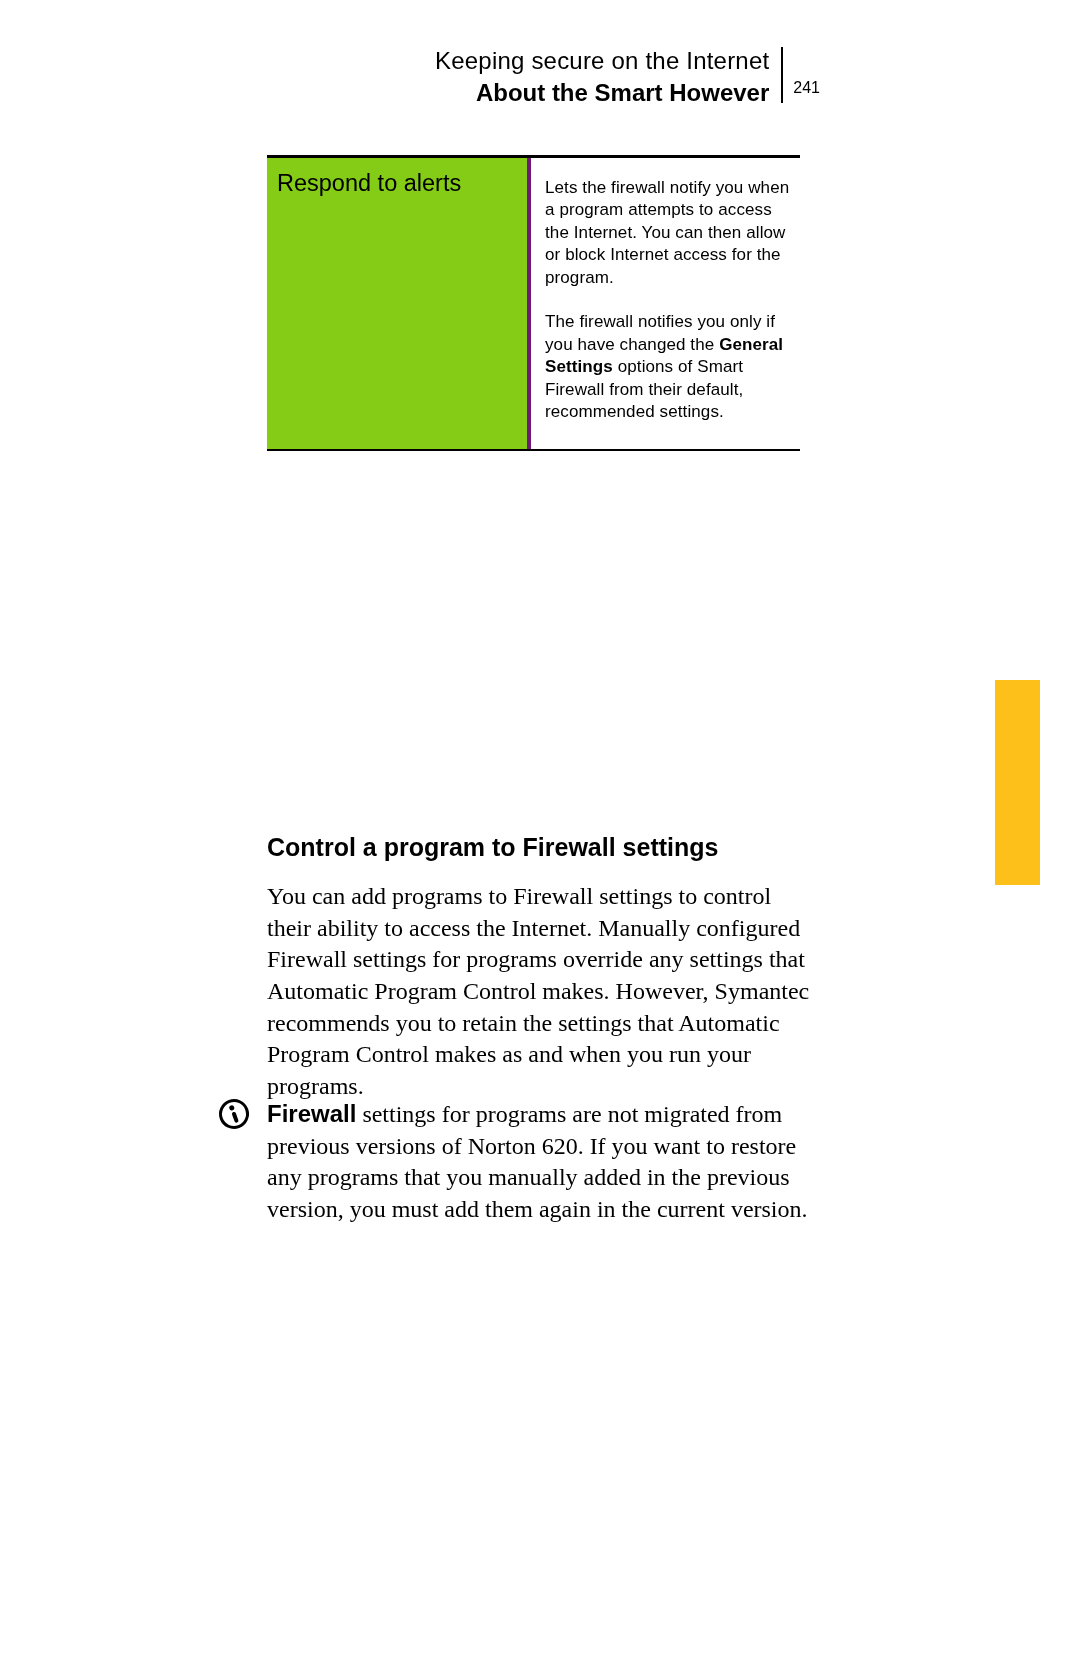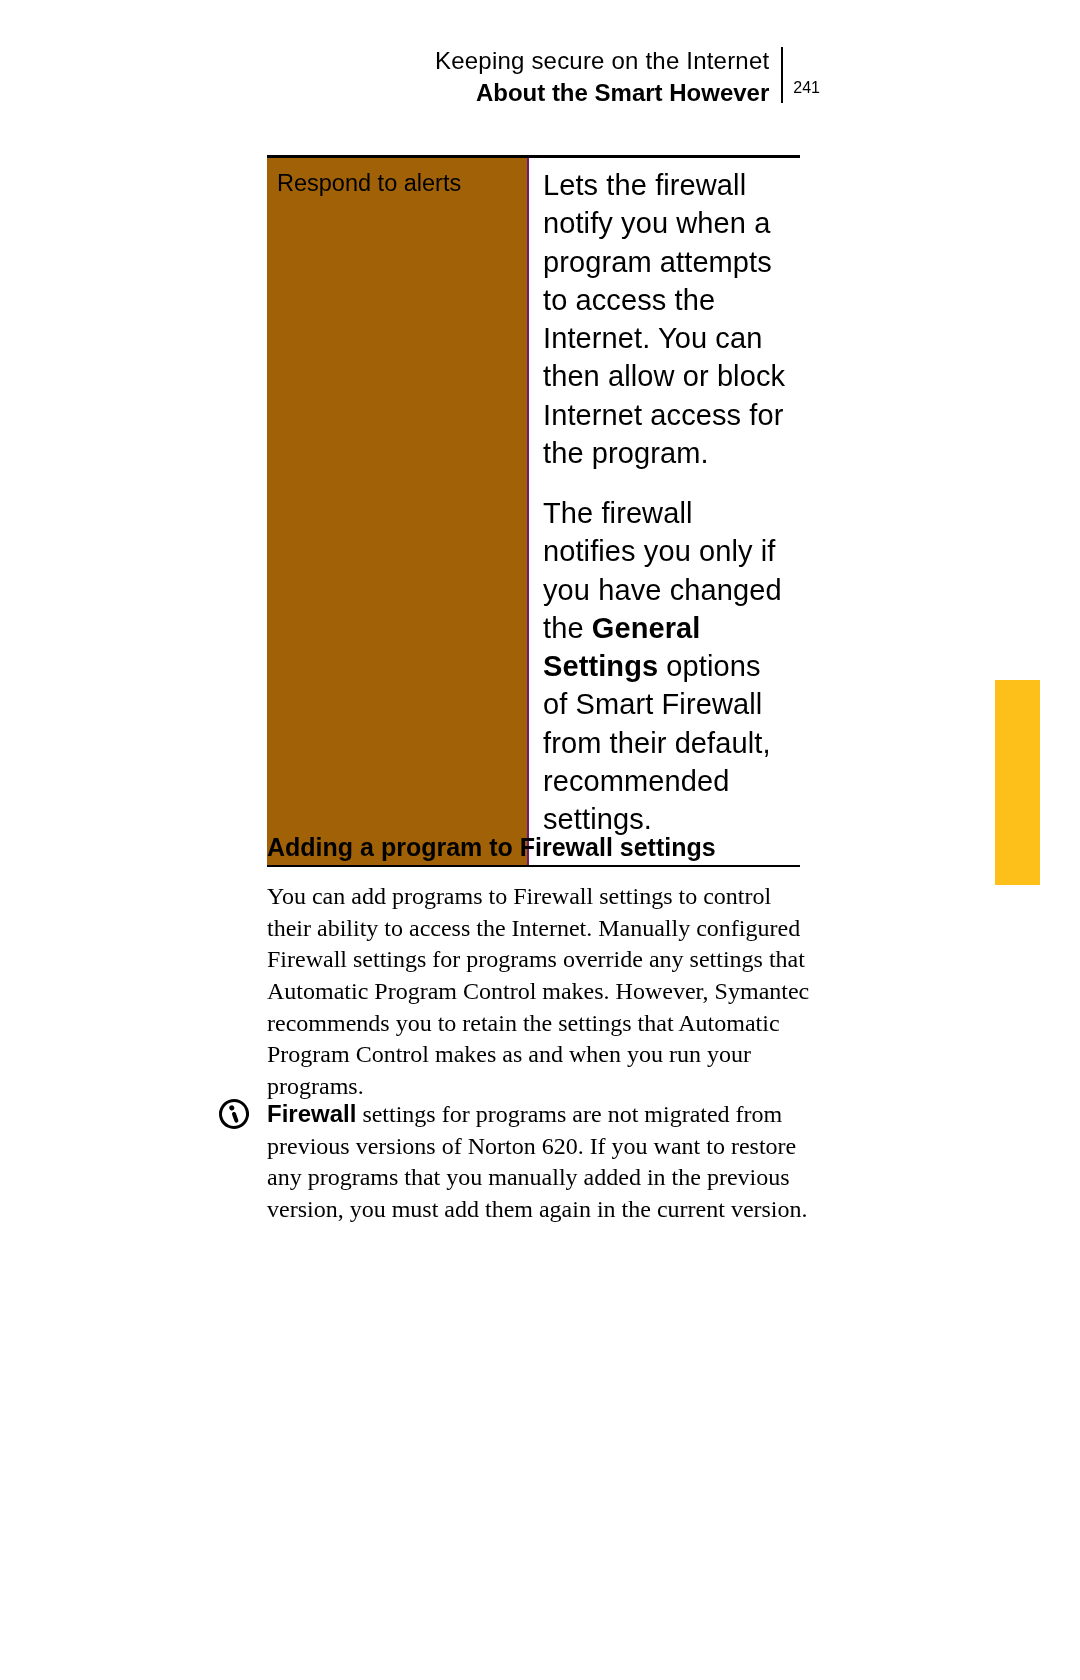--- a/index.html
+++ b/index.html
@@ -54,33 +54,33 @@
     position: absolute;
     top: 155px;
     left: 267px;
     width: 533px;
     border-top: 3px solid #000;
     border-bottom: 2px solid #000;
     display: flex;
   }
   .table-left {
     width: 260px;
-    background: #a16207;
+    background: #84cc16;
     box-sizing: border-box;
     padding: 12px 14px 12px 10px;
     font-size: 23.5px;
     font-weight: 400;
     color: #000;
   }
   .table-right {
     flex: 1;
-    border-left: 2px solid #701a75;
+    border-left: 4px solid #701a75;
     box-sizing: border-box;
-    padding: 8px 10px 14px 14px;
-    font-size: 29px;
+    padding: 19px 10px 14px 14px;
+    font-size: 17px;
     line-height: 1.32;
     letter-spacing: 0.1px;
   }
   .table-right p {
     margin: 0 0 22px 0;
   }
   .table-right p:last-child {
     margin-bottom: 12px;
   }
   .bold { font-weight: 700; }
@@ -174,21 +174,21 @@
   <div class="table-box">
     <div class="table-left">Respond to alerts</div>
     <div class="table-right">
       <p>Lets the firewall notify you when a program attempts to access the Internet. You can then allow or block Internet access for the program.</p>
       <p>
         <span>The firewall notifies you only if you have changed the </span><span class="bold">General Settings</span><span> options of Smart Firewall from their default, recommended settings.</span>
       </p>
     </div>
   </div>
 
-  <div class="subheading">Adding a program to Firewall settings</div>
+  <div class="subheading">Control a program to Firewall settings</div>
 
   <div class="body1">You can add programs to Firewall settings to control their ability to access the Internet. Manually configured Firewall settings for programs override any settings that Automatic Program Control makes. However, Symantec recommends you to retain the settings that Automatic Program Control makes as and when you run your programs.</div>
 
   <div class="notice-icon-wrap">
     <div class="notice-icon">
       <div class="dot"></div>
       <div class="stem"></div>
     </div>
   </div>
 

